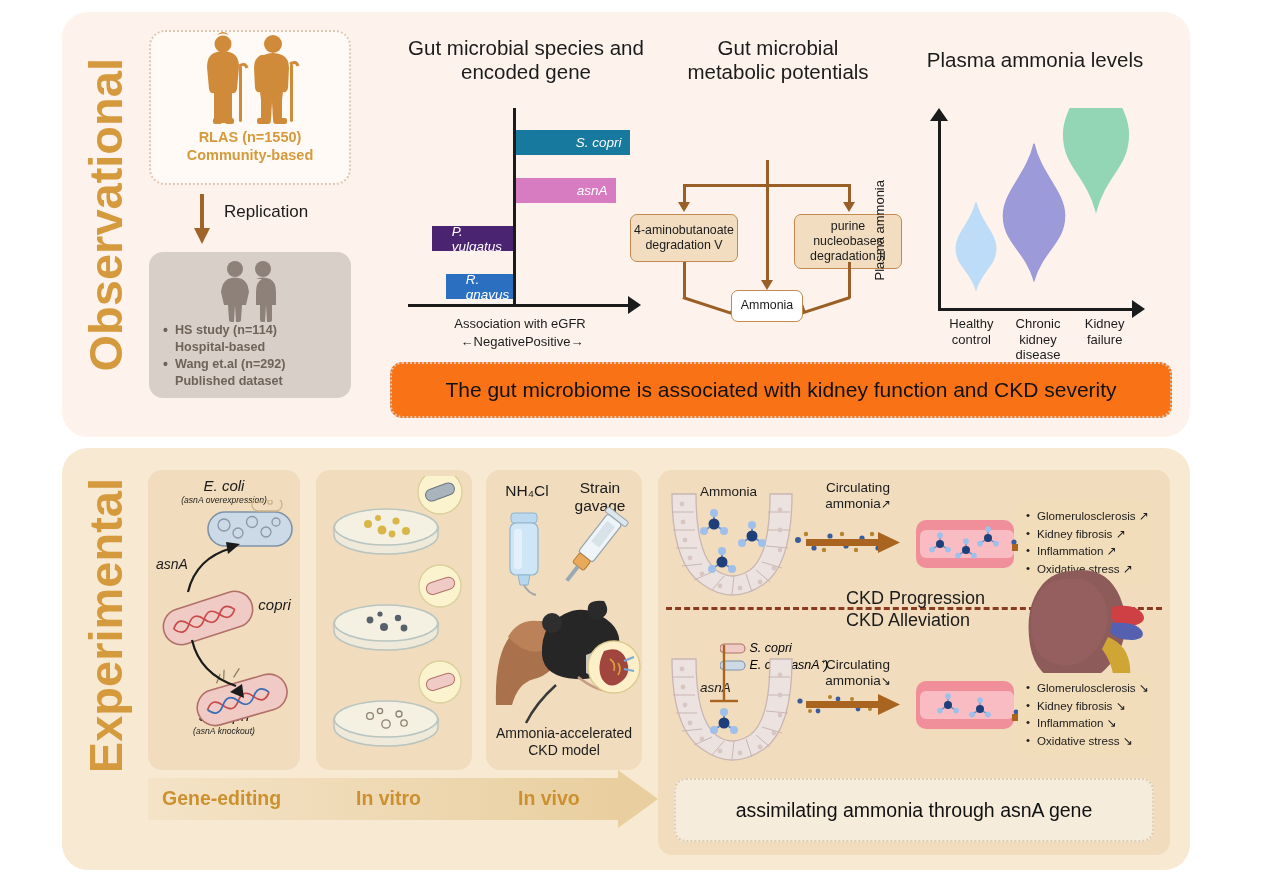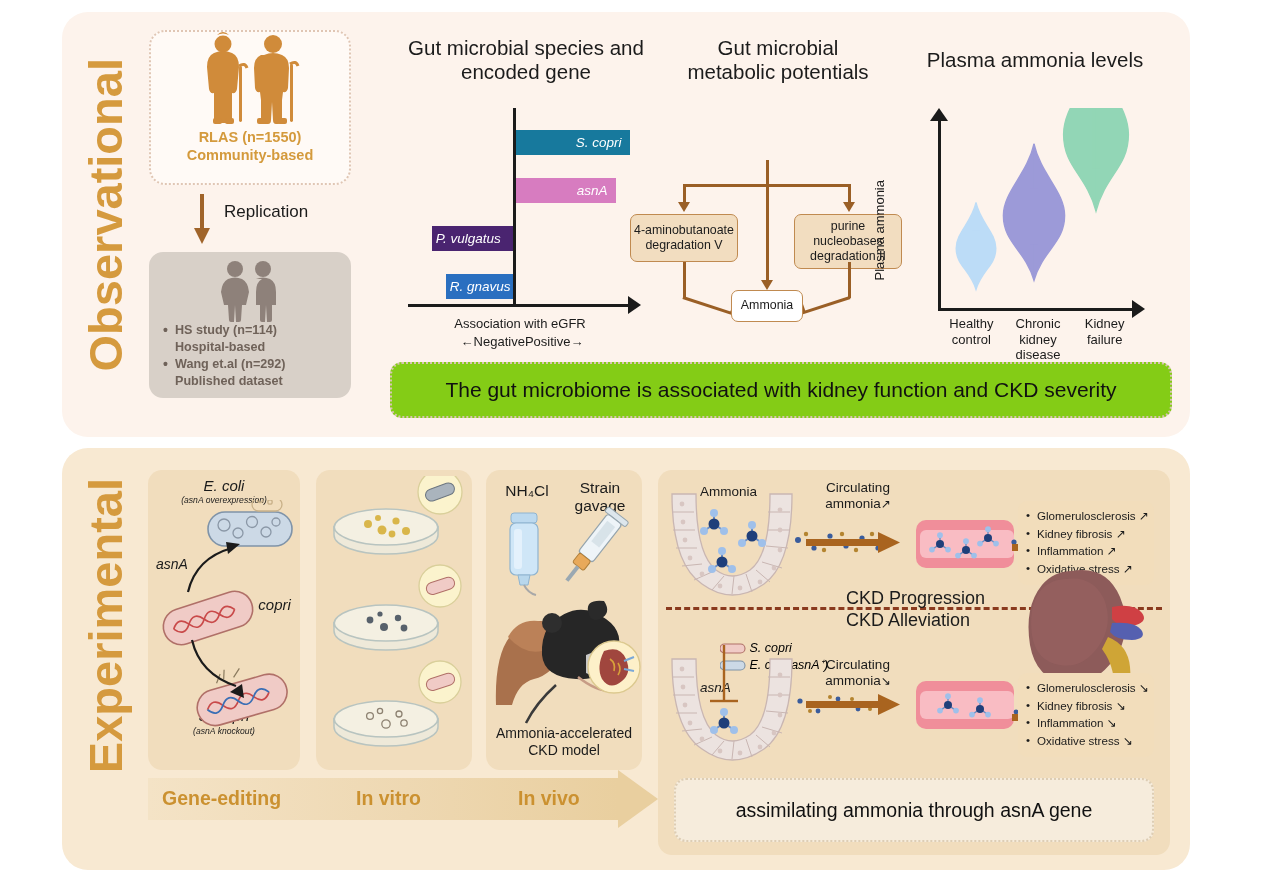--- a/index.html
+++ b/index.html
@@ -100,21 +100,21 @@
     border-left: 13px solid #1b1b1b;
     border-top: 9.5px solid transparent;
     border-bottom: 9.5px solid transparent;
   }
   .bar {
     position: absolute; height: 25px;
     display: flex; align-items: center;
     font-size: 13.5px; font-style: italic; color: #ffffff;
   }
   .bar.pos { padding-right: 8px; justify-content: flex-end; }
-  .bar.neg { padding-left: 4px; justify-content: flex-start; }
+  .bar.neg { padding-left: 20px; justify-content: flex-start; }
 
   .bc-caption {
     position: absolute; left: 0px; top: 208px; width: 232px;
     text-align: center; font-size: 13px; color: #1b1b1b;
   }
   .bc-axislabels {
     position: absolute; left: 0px; top: 226px; width: 236px;
     display: flex; justify-content: center;
     font-size: 13px; color: #1b1b1b;
   }
@@ -170,21 +170,21 @@
     position: absolute; left: 28px; top: 208px; width: 200px;
     display: flex; font-size: 13px; color: #1b1b1b; text-align: center;
   }
   .vp-ticklabels > div { flex: 1; line-height: 1.2; }
 
   
   .banner {
     position: absolute;
     border: 2px dotted #d8c5b3;
     border-radius: 12px;
-    background: #84cc16;
+    background: #f97316;
     display: flex; align-items: center; justify-content: center;
     text-align: center; color: #111111;
   }
   #banner-obs {
     left: 390px; top: 362px; width: 782px; height: 56px;
     font-size: 21px;
   }
   #banner-exp {
     left: 674px; top: 778px; width: 480px; height: 64px;
     font-size: 19.5px; line-height: 1.28;

